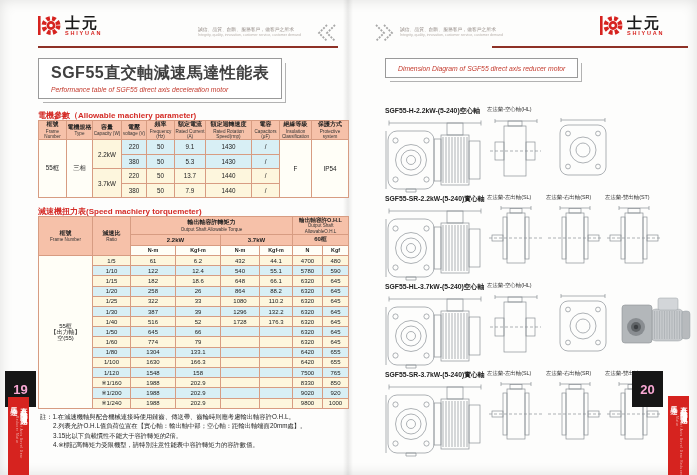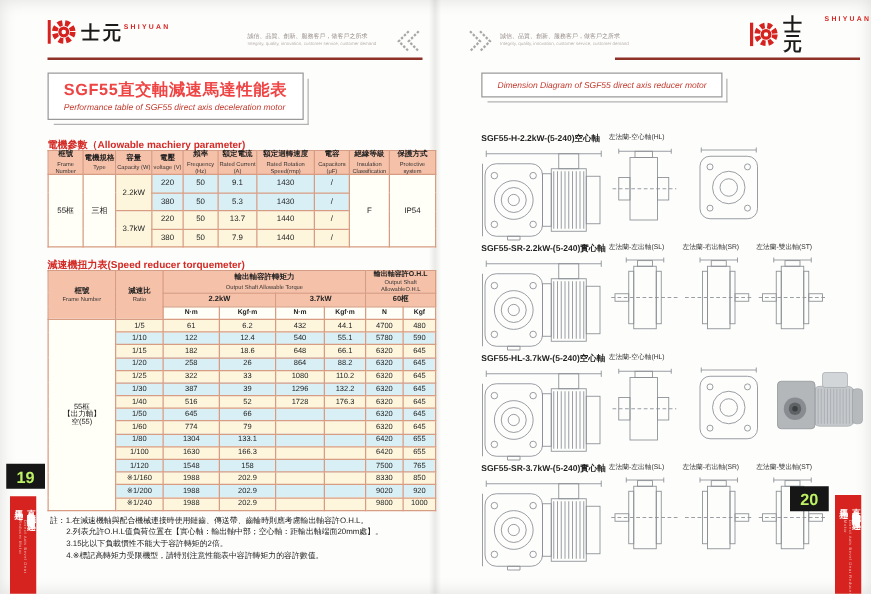--- a/index.html
+++ b/index.html
@@ -3,53 +3,53 @@
 <meta charset="utf-8">
 <style>
   html,body{margin:0;padding:0;}
   body{width:697px;height:475px;position:relative;background:#f2f0ee;overflow:hidden;
        font-family:"Liberation Sans","DejaVu Sans",sans-serif;color:#222;}
   .spread{position:absolute;inset:0;background:#fdfdfc;box-shadow:inset 0 0 14px rgba(0,0,0,.12);}
   .gutter{position:absolute;left:343px;top:0;width:10px;height:100%;
           background:linear-gradient(90deg,rgba(0,0,0,0),rgba(0,0,0,.08),rgba(0,0,0,0));}
   
   .logo{position:absolute;display:flex;align-items:center;gap:3px;}
-  .logo-col{display:flex;flex-direction:row;line-height:1;}
+  .logo-col{display:flex;flex-direction:column;line-height:1;}
   .logo-zh{font-size:15px;font-weight:bold;color:#1a1a1a;letter-spacing:2px;}
   .logo-en{font-size:5.5px;font-weight:bold;color:#d6231f;letter-spacing:1.8px;margin-top:1px;}
   .tagline{position:absolute;font-size:4.8px;color:#948b86;line-height:1.25;}
   .tagline .en{font-size:3.6px;color:#b9b2ad;}
   .chev{position:absolute;}
   .redline{position:absolute;height:2px;background:#8e3126;}
   
   .titlebox{position:absolute;background:#fff;border:1.5px solid #9a9a9a;padding:4px 12px 5px;z-index:0;}
   .titlebox::after{content:'';position:absolute;right:-5px;top:4px;bottom:-5px;left:4px;
           border-right:1.5px solid #b2b2b2;border-bottom:1.5px solid #b2b2b2;}
-  .title-zh{font-size:13px;font-weight:bold;color:#ef4444;letter-spacing:.5px;white-space:nowrap;}
+  .title-zh{font-size:16px;font-weight:bold;color:#404040;letter-spacing:.5px;white-space:nowrap;}
   .title-en{font-size:6.8px;color:#c3392c;font-style:italic;margin-top:2px;white-space:nowrap;}
   .section-label{position:absolute;font-size:8px;font-weight:bold;color:#d42b26;white-space:nowrap;}
   
   table.ptable{position:absolute;border-collapse:collapse;background:#fff;table-layout:fixed;}
   .ptable th,.ptable td{border:1px solid #d79c82;text-align:center;vertical-align:middle;padding:0;}
   .ptable th{background:#f6c1a9;}
   .hz{font-size:6px;font-weight:bold;line-height:1.25;}
   .hz2{font-size:5.6px;font-weight:bold;line-height:1.15;}
   .he{font-size:4.6px;font-weight:normal;line-height:1.15;color:#333;}
   th.sub{font-size:6px;height:10px;}
   th.unit{background:#fffef7;font-size:5.4px;font-weight:bold;height:9px;}
   td{font-size:6.3px;}
   #elec-table td{height:13.5px;}
   #torque-table td{height:9.2px;font-size:6px;line-height:1;}
   td.cyan{background:#d8eff5;} td.cream{background:#fdf6dd;} td.plain{background:#fffef7;}
   td.framecell{font-size:5.8px;line-height:1.35;}
   
   .notes{position:absolute;font-size:6.3px;color:#222;line-height:1.5;width:302px;}
   .notes .cont{margin-left:13px;}
   
-  .pagenum{position:absolute;width:31px;height:20px;background:#161616;color:#bef264;font-weight:bold;
+  .pagenum{position:absolute;width:31px;height:36px;background:#161616;color:#f9a8d4;font-weight:bold;
            font-size:13px;display:flex;align-items:center;justify-content:center;}
   .sidetab{position:absolute;width:21px;background:#d6231f;color:#fff;display:flex;flex-direction:column;
            align-items:center;padding:5px 0;}
   .sidetab .zh{writing-mode:vertical-rl;font-size:7px;letter-spacing:1.5px;font-weight:bold;}
   .sidetab .en{writing-mode:vertical-rl;font-size:3.2px;color:#f0b5b1;margin-top:2px;letter-spacing:.5px;}
   
   #sections{position:absolute;left:385px;top:106px;width:312px;}
   .dsection{position:relative;height:88px;display:flex;align-items:flex-start;}
   .dcol{display:flex;flex-direction:column;}
   .dcol.front{width:100px;}
@@ -183,21 +183,21 @@
           <tr>
             <td class="cream">380</td>
             <td class="cream">50</td>
             <td class="cream">7.9</td>
             <td class="cream">1440</td>
             <td class="cream">/</td>
           </tr>
         </tbody>
       </table>
 
-    <div class="section-label" style="left:38px;top:206px;">減速機扭力表(Speed reducer torquemeter)</div>
+    <div class="section-label" style="left:38px;top:206px;">減速機扭力表(Speed machiery torquemeter)</div>
     <table class="ptable" id="torque-table" style="left:38px;top:216px;width:310px;">
         <colgroup>
           <col style="width:54px">
           <col style="width:38px">
           <col style="width:45px">
           <col style="width:45px">
           <col style="width:39px">
           <col style="width:33px">
           <col style="width:30px">
           <col style="width:26px">
@@ -665,19 +665,19 @@
     <rect x="23" y="3.5" width="12" height="4.5"></rect>
     <path d="M2 33H55" stroke-dasharray="3 2"></path>
                 <rect x="5" y="30" width="11" height="6"></rect>
                 <rect x="42" y="30" width="11" height="6"></rect>
               </g>
             </svg>
           </div>
         </div>
       </div>
 
-    <div class="pagenum" style="left:632px;top:371px;margin-top:18px;">20</div>
+    <div class="pagenum" style="left:632px;top:371px;">20</div>
     <div class="sidetab" style="left:668px;top:396px;height:75px;">
       <span class="zh">直交軸傘齒輪減速馬達</span>
       <span class="en">Direct Axis Bevel Gear Reducer Motor</span>
     </div>
   </div>
 </div>
 
 </body></html>

